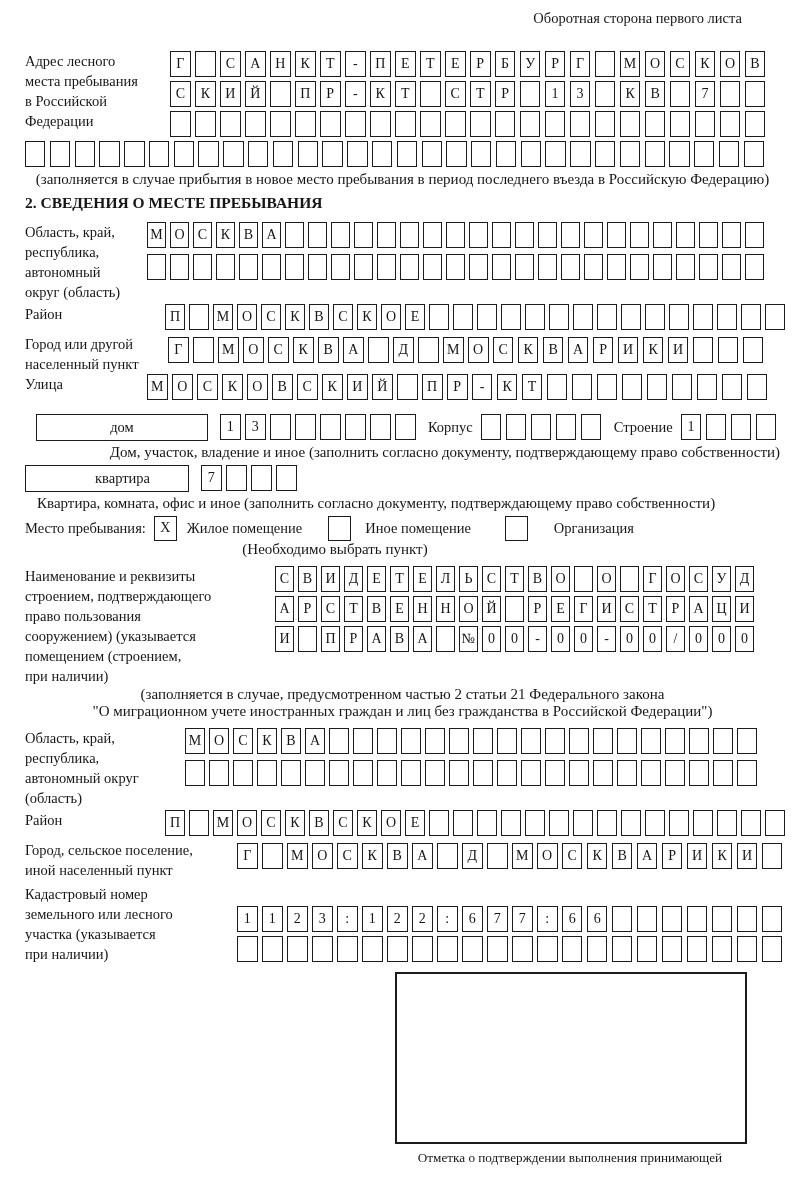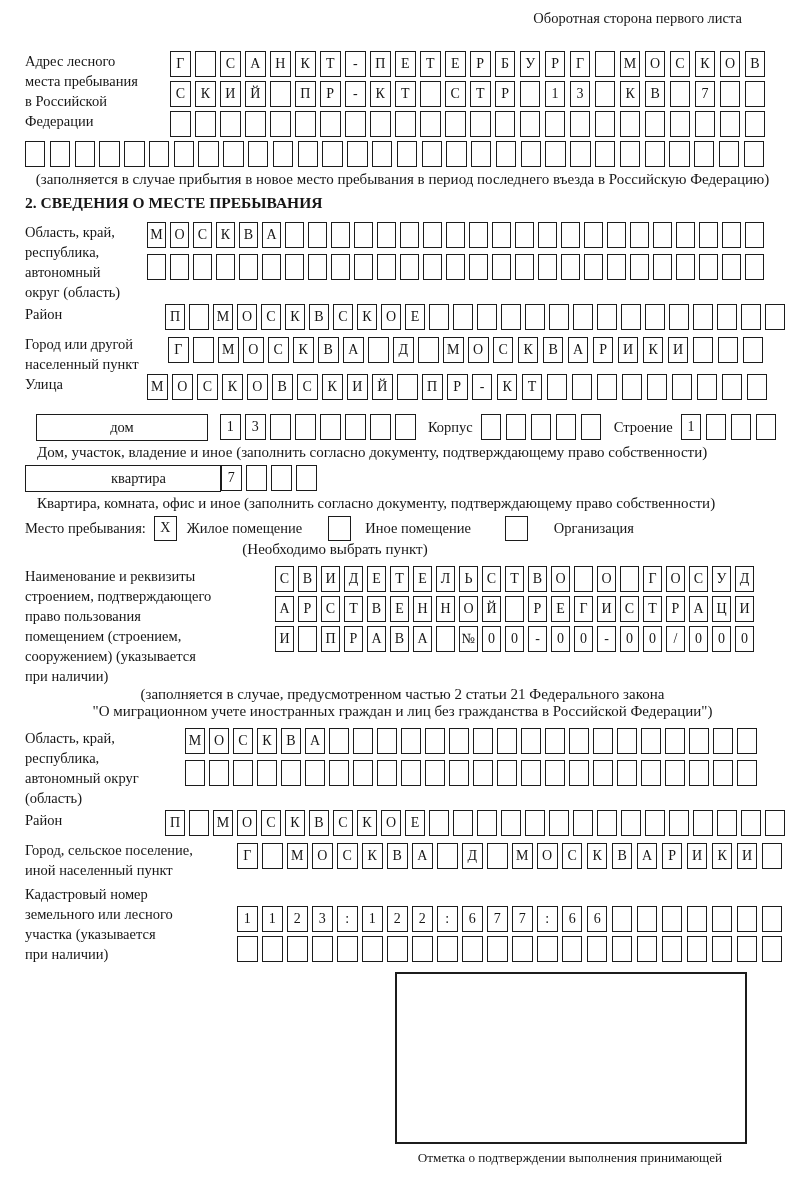--- a/index.html
+++ b/index.html
@@ -83,46 +83,46 @@
   </div>
 
   <div class="row" style="margin-top:10px;padding-left:11px;">
     <div class="typebox" style="width:172px;margin-right:12px;">дом</div>
     <div class="cells p25"><span class="cell">1</span><span class="cell">3</span><span class="cell"></span><span class="cell"></span><span class="cell"></span><span class="cell"></span><span class="cell"></span><span class="cell"></span></div>
     <div class="inline-lbl">Корпус</div>
     <div class="cells p25"><span class="cell"></span><span class="cell"></span><span class="cell"></span><span class="cell"></span><span class="cell"></span></div>
     <div class="inline-lbl">Строение</div>
     <div class="cells p25"><span class="cell">1</span><span class="cell"></span><span class="cell"></span><span class="cell"></span></div>
   </div>
-  <div class="note mb4" style="text-align:left;padding-left:12px;">Дом, участок, владение и иное (заполнить согласно документу, подтверждающему право собственности)</div>
+  <div class="note mb4" style="text-align:right;padding-left:12px;">Дом, участок, владение и иное (заполнить согласно документу, подтверждающему право собственности)</div>
 
   <div class="row">
-    <div class="typebox" style="width:196px;margin-right:0;padding-left:31px;">квартира</div>
+    <div class="typebox" style="width:164px;margin-right:12px;padding-left:31px;">квартира</div>
     <div class="cells p25"><span class="cell">7</span><span class="cell"></span><span class="cell"></span><span class="cell"></span></div>
   </div>
   <div class="note mb4" style="text-align:left;padding-left:12px;">Квартира, комната, офис и иное (заполнить согласно документу, подтверждающему право собственности)</div>
 
   <div class="stay">
     <span>Место пребывания:</span>
     <span class="cbox" style="margin-left:8px;">X</span>
     <span style="margin-left:10px;">Жилое помещение</span>
     <span class="cbox" style="margin-left:26px;"></span>
     <span style="margin-left:14px;">Иное помещение</span>
     <span class="cbox" style="margin-left:34px;"></span>
     <span style="margin-left:26px;">Организация</span>
   </div>
   <div class="note mb8" style="width:320px;margin-left:150px;">(Необходимо выбрать пункт)</div>
 
   <div class="row">
     <div class="lbl" style="width:250px;">
         <div>Наименование и реквизиты</div>
         <div>строением, подтверждающего</div>
         <div>право пользования</div>
+        <div>сооружением) (указывается</div>
         <div>помещением (строением,</div>
-        <div>сооружением) (указывается</div>
         <div>при наличии)</div>
       </div>
     <div>
       <div class="cells p23"><span class="cell">С</span><span class="cell">В</span><span class="cell">И</span><span class="cell">Д</span><span class="cell">Е</span><span class="cell">Т</span><span class="cell">Е</span><span class="cell">Л</span><span class="cell">Ь</span><span class="cell">С</span><span class="cell">Т</span><span class="cell">В</span><span class="cell">О</span><span class="cell"></span><span class="cell">О</span><span class="cell"></span><span class="cell">Г</span><span class="cell">О</span><span class="cell">С</span><span class="cell">У</span><span class="cell">Д</span></div>
       <div class="cells p23"><span class="cell">А</span><span class="cell">Р</span><span class="cell">С</span><span class="cell">Т</span><span class="cell">В</span><span class="cell">Е</span><span class="cell">Н</span><span class="cell">Н</span><span class="cell">О</span><span class="cell">Й</span><span class="cell"></span><span class="cell">Р</span><span class="cell">Е</span><span class="cell">Г</span><span class="cell">И</span><span class="cell">С</span><span class="cell">Т</span><span class="cell">Р</span><span class="cell">А</span><span class="cell">Ц</span><span class="cell">И</span></div>
       <div class="cells p23"><span class="cell">И</span><span class="cell"></span><span class="cell">П</span><span class="cell">Р</span><span class="cell">А</span><span class="cell">В</span><span class="cell">А</span><span class="cell"></span><span class="cell">№</span><span class="cell">0</span><span class="cell">0</span><span class="cell">-</span><span class="cell">0</span><span class="cell">0</span><span class="cell">-</span><span class="cell">0</span><span class="cell">0</span><span class="cell">/</span><span class="cell">0</span><span class="cell">0</span><span class="cell">0</span></div>
     </div>
   </div>
 
   <div class="note mb8">

